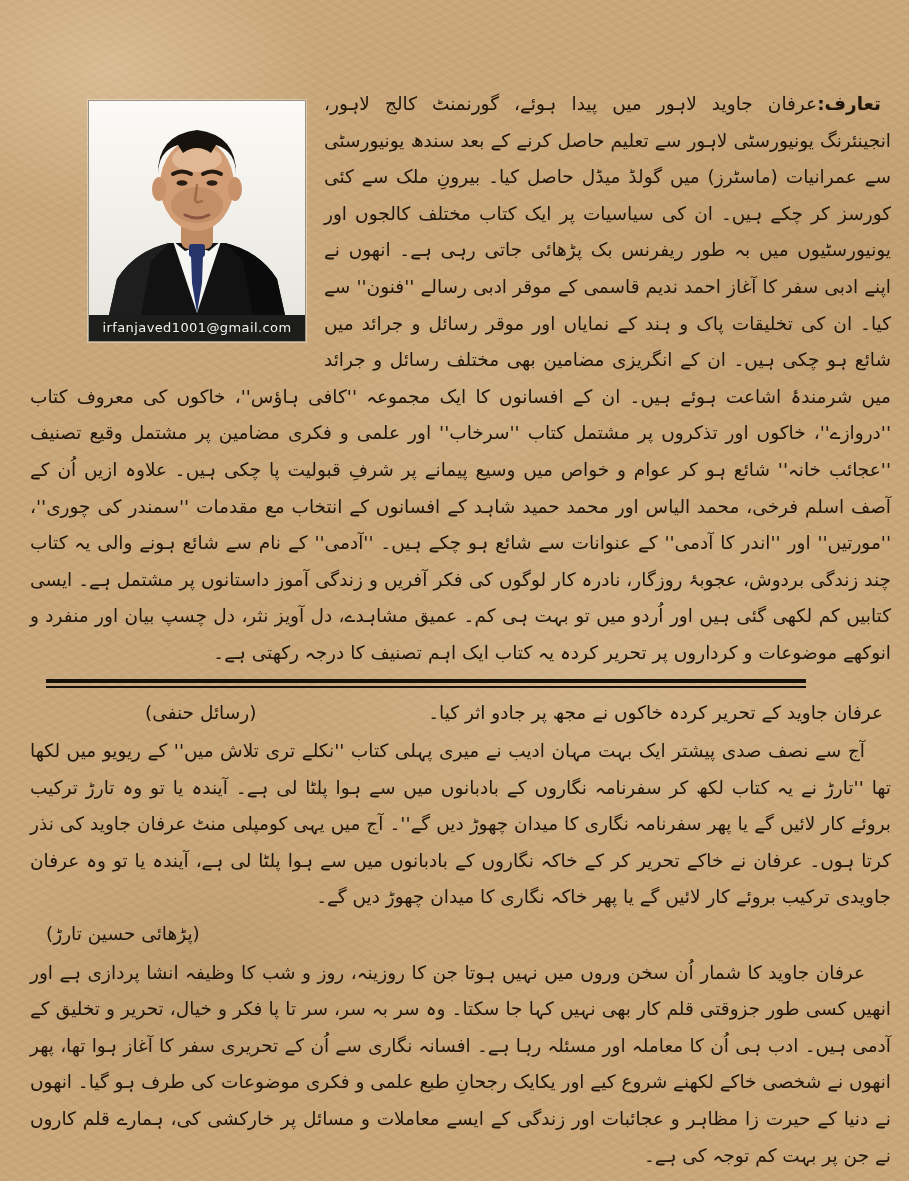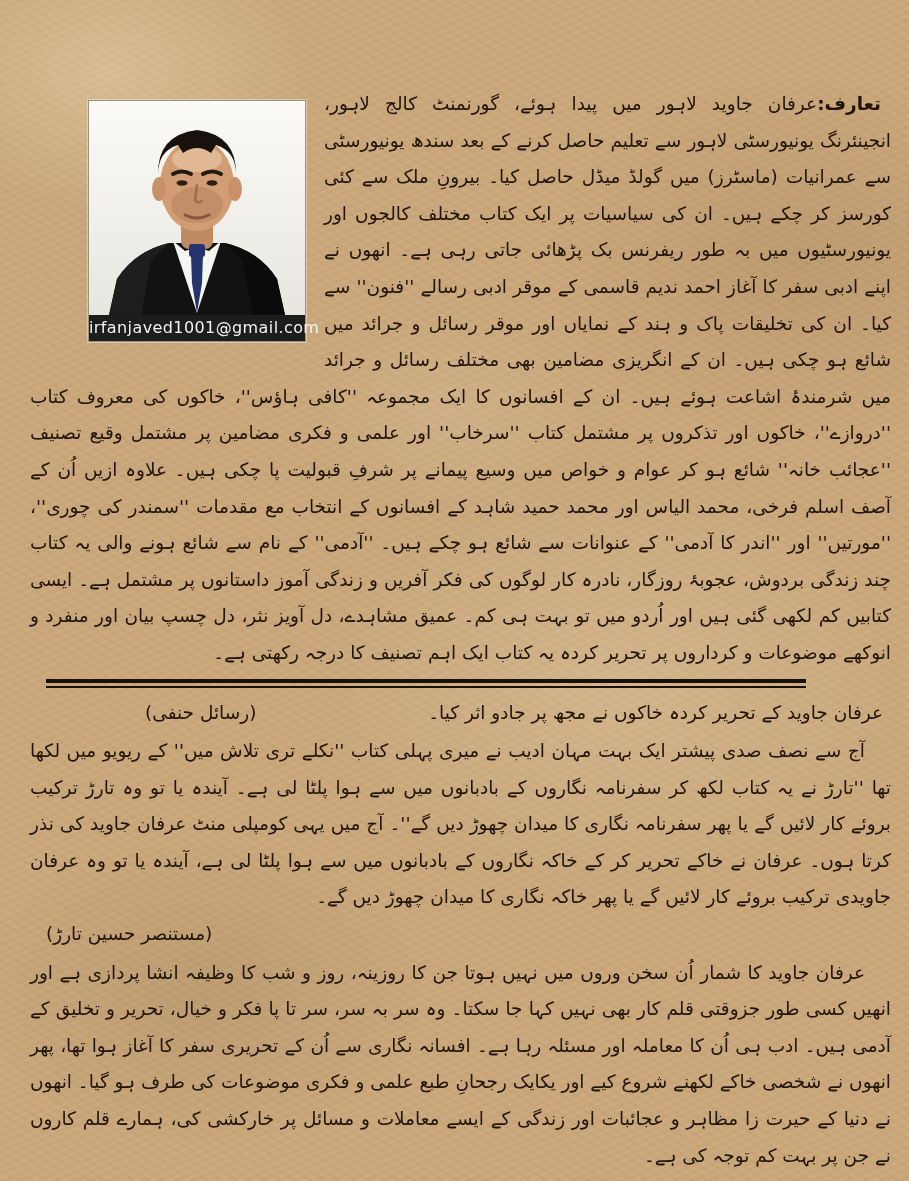--- a/index.html
+++ b/index.html
@@ -32,21 +32,21 @@
   .lead{font-weight:bold;}
 
   figure.photo{
     float:left;width:216px;margin:14px 18px 12px 58px;padding:0;
     border:1px solid rgba(105,95,75,.65);background:#f3f2ee;
     box-shadow:0 0 0 1px rgba(255,255,255,.35);
   }
   figure.photo svg{display:block;width:216px;height:214px;}
   .email-bar{
     background:var(--caption-bar);color:var(--caption-text);
-    font-size:16px;letter-spacing:.4px;text-align:center;
+    font-size:13px;letter-spacing:.4px;text-align:center;
     height:26px;line-height:26px;direction:ltr;
     font-family:"DejaVu Sans","Liberation Sans",sans-serif;
   }
 
   .rule{
     height:3px;width:760px;margin:7px 85px 4px auto;
     border-top:4px solid var(--divider);
     border-bottom:2px solid var(--divider);
   }
 
@@ -112,20 +112,20 @@
 
   <div class="rule"></div>
 
   <div class="quote-row">
     <p class="quote-line">عرفان جاوید کے تحریر کردہ خاکوں نے مجھ پر جادو اثر کیا۔</p>
     <span class="attribution">(رسائل حنفی)</span>
   </div>
 
   <p class="para">آج سے نصف صدی پیشتر ایک بہت مہان ادیب نے میری پہلی کتاب ''نکلے تری تلاش میں'' کے ریویو میں لکھا تھا ''تارڑ نے یہ کتاب لکھ کر سفرنامہ نگاروں کے بادبانوں میں سے ہوا پلٹا لی ہے۔ آیندہ یا تو وہ تارڑ ترکیب بروئے کار لائیں گے یا پھر سفرنامہ نگاری کا میدان چھوڑ دیں گے''۔ آج میں یہی کومپلی منٹ عرفان جاوید کی نذر کرتا ہوں۔ عرفان نے خاکے تحریر کر کے خاکہ نگاروں کے بادبانوں میں سے ہوا پلٹا لی ہے، آیندہ یا تو وہ عرفان جاویدی ترکیب بروئے کار لائیں گے یا پھر خاکہ نگاری کا میدان چھوڑ دیں گے۔</p>
   <div class="attrib-line">
-    <span class="attribution">(مستنصر حسین تارڑ)</span>
+    <span class="attribution">(پڑھائی حسین تارڑ)</span>
   </div>
 
   <p class="para">عرفان جاوید کا شمار اُن سخن وروں میں نہیں ہوتا جن کا روزینہ، روز و شب کا وظیفہ انشا پردازی ہے اور انھیں کسی طور جزوقتی قلم کار بھی نہیں کہا جا سکتا۔ وہ سر بہ سر، سر تا پا فکر و خیال، تحریر و تخلیق کے آدمی ہیں۔ ادب ہی اُن کا معاملہ اور مسئلہ رہا ہے۔ افسانہ نگاری سے اُن کے تحریری سفر کا آغاز ہوا تھا، پھر انھوں نے شخصی خاکے لکھنے شروع کیے اور یکایک رجحانِ طبع علمی و فکری موضوعات کی طرف ہو گیا۔ انھوں نے دنیا کے حیرت زا مظاہر و عجائبات اور زندگی کے ایسے معاملات و مسائل پر خارکشی کی، ہمارے قلم کاروں نے جن پر بہت کم توجہ کی ہے۔</p>
 
   <p class="para">عرفان جاوید کا پہلا افسانوی مجموعہ ''کافی ہاؤس'' خاکوں کے دو مجموعے ''دروازے''، ''سرخاب'' اور مختلف تحقیقی، تاریخی اور سماجی مضامین پر مبنی چوتھا مجموعہ ''عجائب خانہ'' کتابی صورت میں شائع ہو چکے ہیں۔ ان کتابوں کی بارِ دِگر اشاعتیں، قارئین کی منظورِ نظری، قبولیتِ عامّہ کی شہادت اور سند ہیں۔ زیرِ نظر مجموعہ اُن چند لوگوں کی زندگی کے احوال و کوائف کی رُوداد ہے جو کئی اعتبار سے اپنی ایک جداگانہ حیثیت رکھتے تھے۔ جو آدمی بہ ظاہر عام سا آدمی نظر آتا ہے، کون جانے، یہ باطن اُس میں کتنے آدمی چھپے ہوئے ہیں، اُس میں کتنے رنگ ہیں، وہ کیسا پہلودار، پیچ دار، کیسی کیفیات و تضادات کا حامل آدمی ہو سکتا ہے۔ عرفان جاوید کی یہ آئینہ نما تحریریں اُن کے وسیع مطالعے، عمیق مشاہدے، نزاکتِ احساس اور لطافتِ بیان کی مظہر ہیں۔</p>
 
 </div>
 
 </body></html>

